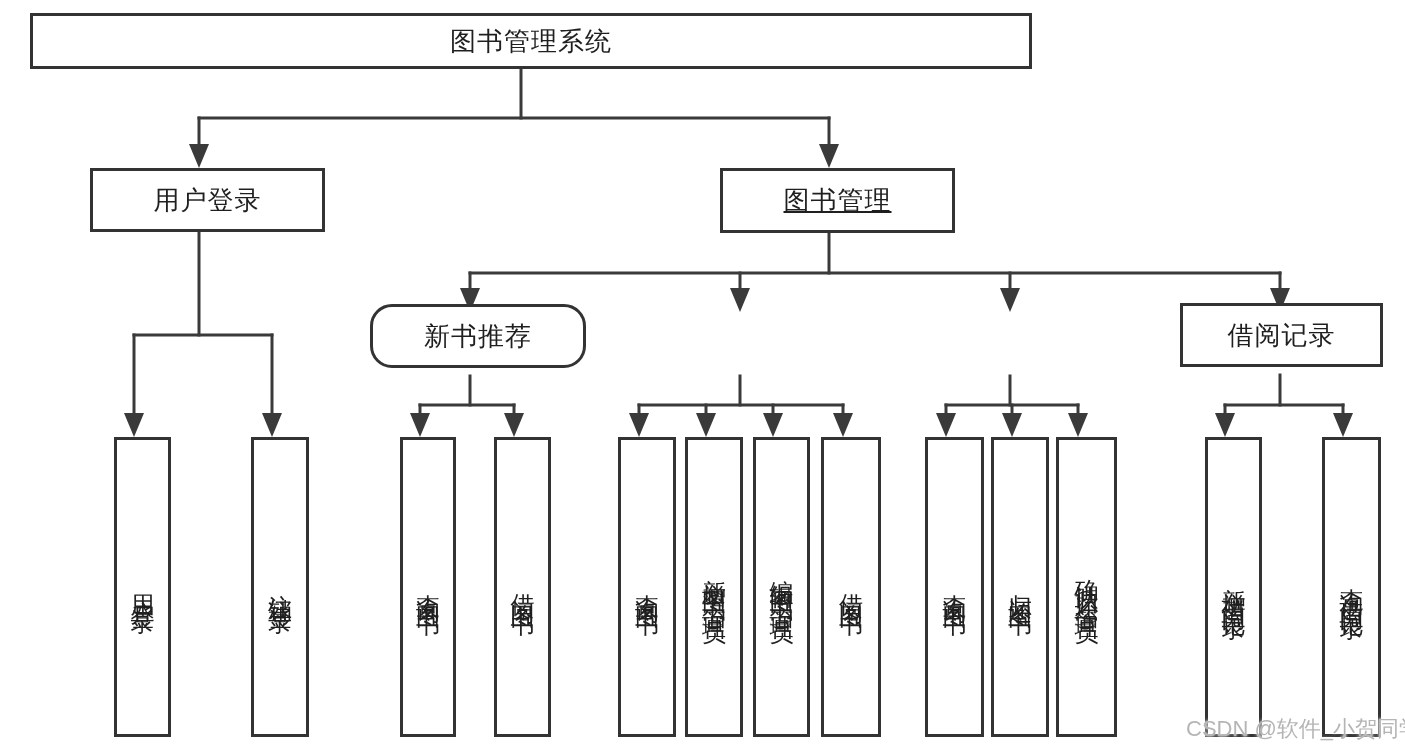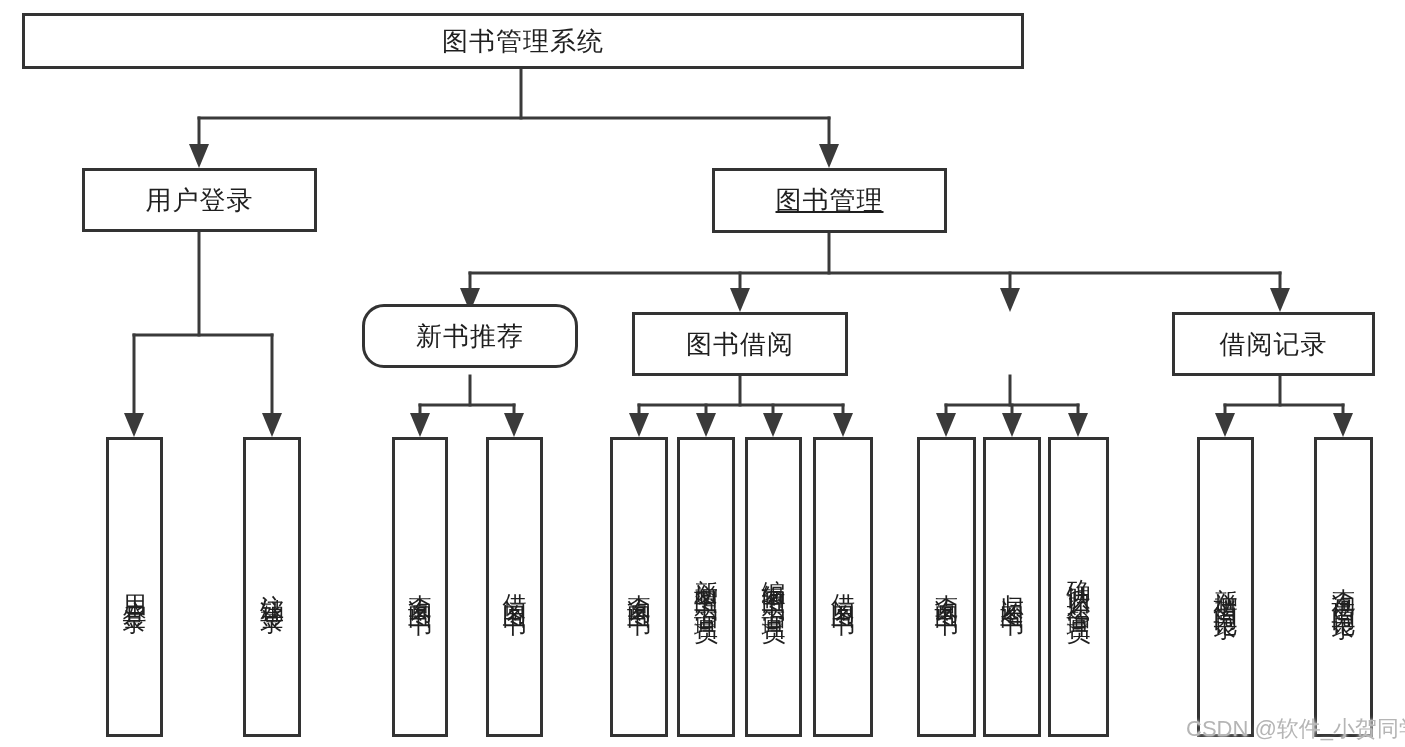--- a/index.html
+++ b/index.html
@@ -21,38 +21,39 @@
   .wires line{stroke:var(--line);stroke-width:3;stroke-linecap:square;}
   .wires polygon{fill:var(--line);}
   .node{
     position:absolute;
     background:#fff;
     border:3px solid var(--border);
     box-sizing:border-box;
     display:flex;align-items:center;justify-content:center;
     color:var(--text);
     z-index:2;
+    margin-left:8px;
   }
   .h-label{font-size:26px;letter-spacing:1px;white-space:nowrap;}
   .v-label{
     writing-mode:vertical-rl;
     text-orientation:mixed;
     font-size:24px;
     letter-spacing:6px;
     line-height:1;
     white-space:nowrap;
   }
   
   .n-root   {left:22px;  top:13px;  width:1002px; height:56px;}
   .n-login  {left:82px;  top:168px; width:235px;  height:64px;}
   .n-mgmt   {left:712px; top:168px; width:235px;  height:65px;text-decoration:underline;}
   .n-l3-1   {left:362px; top:304px; width:216px;  height:64px;border-radius:22px;}
   .n-l3-2   {left:632px; top:312px; width:216px;  height:64px;}
   .n-l3-3   {left:903px; top:312px; width:214px;  height:64px;}
-  .n-l3-4   {left:1172px;top:312px; width:203px;  height:64px;}
+  .n-l3-4   {left:1172px;top:303px; width:203px;  height:64px;}
   .leaf     {top:437px; height:300px;}
   .n-leaf-1 {left:106px; width:57px;}
   .n-leaf-2 {left:243px; width:58px;}
   .n-leaf-3 {left:392px; width:56px;}
   .n-leaf-4 {left:486px; width:57px;}
   .n-leaf-5 {left:610px; width:58px;}
   .n-leaf-6 {left:677px; width:58px;}
   .n-leaf-7 {left:745px; width:57px;}
   .n-leaf-8 {left:813px; width:60px;}
   .n-leaf-9 {left:917px; width:59px;}
@@ -158,23 +159,20 @@
   <div class="node n-login">
     <span class="h-label">用户登录</span>
   </div>
   <div class="node n-mgmt">
     <span class="h-label">图书管理</span>
   </div>
 
   <div class="node n-l3-1">
     <span class="h-label">新书推荐</span>
   </div>
-  <div class="node n-l3-2">
-    <span class="h-label">图书借阅</span>
-  </div>
   <div class="node n-l3-4">
     <span class="h-label">借阅记录</span>
   </div>
 
   <div class="node leaf n-leaf-1">
     <span class="v-label">用户登录</span>
   </div>
   <div class="node leaf n-leaf-2">
     <span class="v-label">注销登录</span>
   </div>

